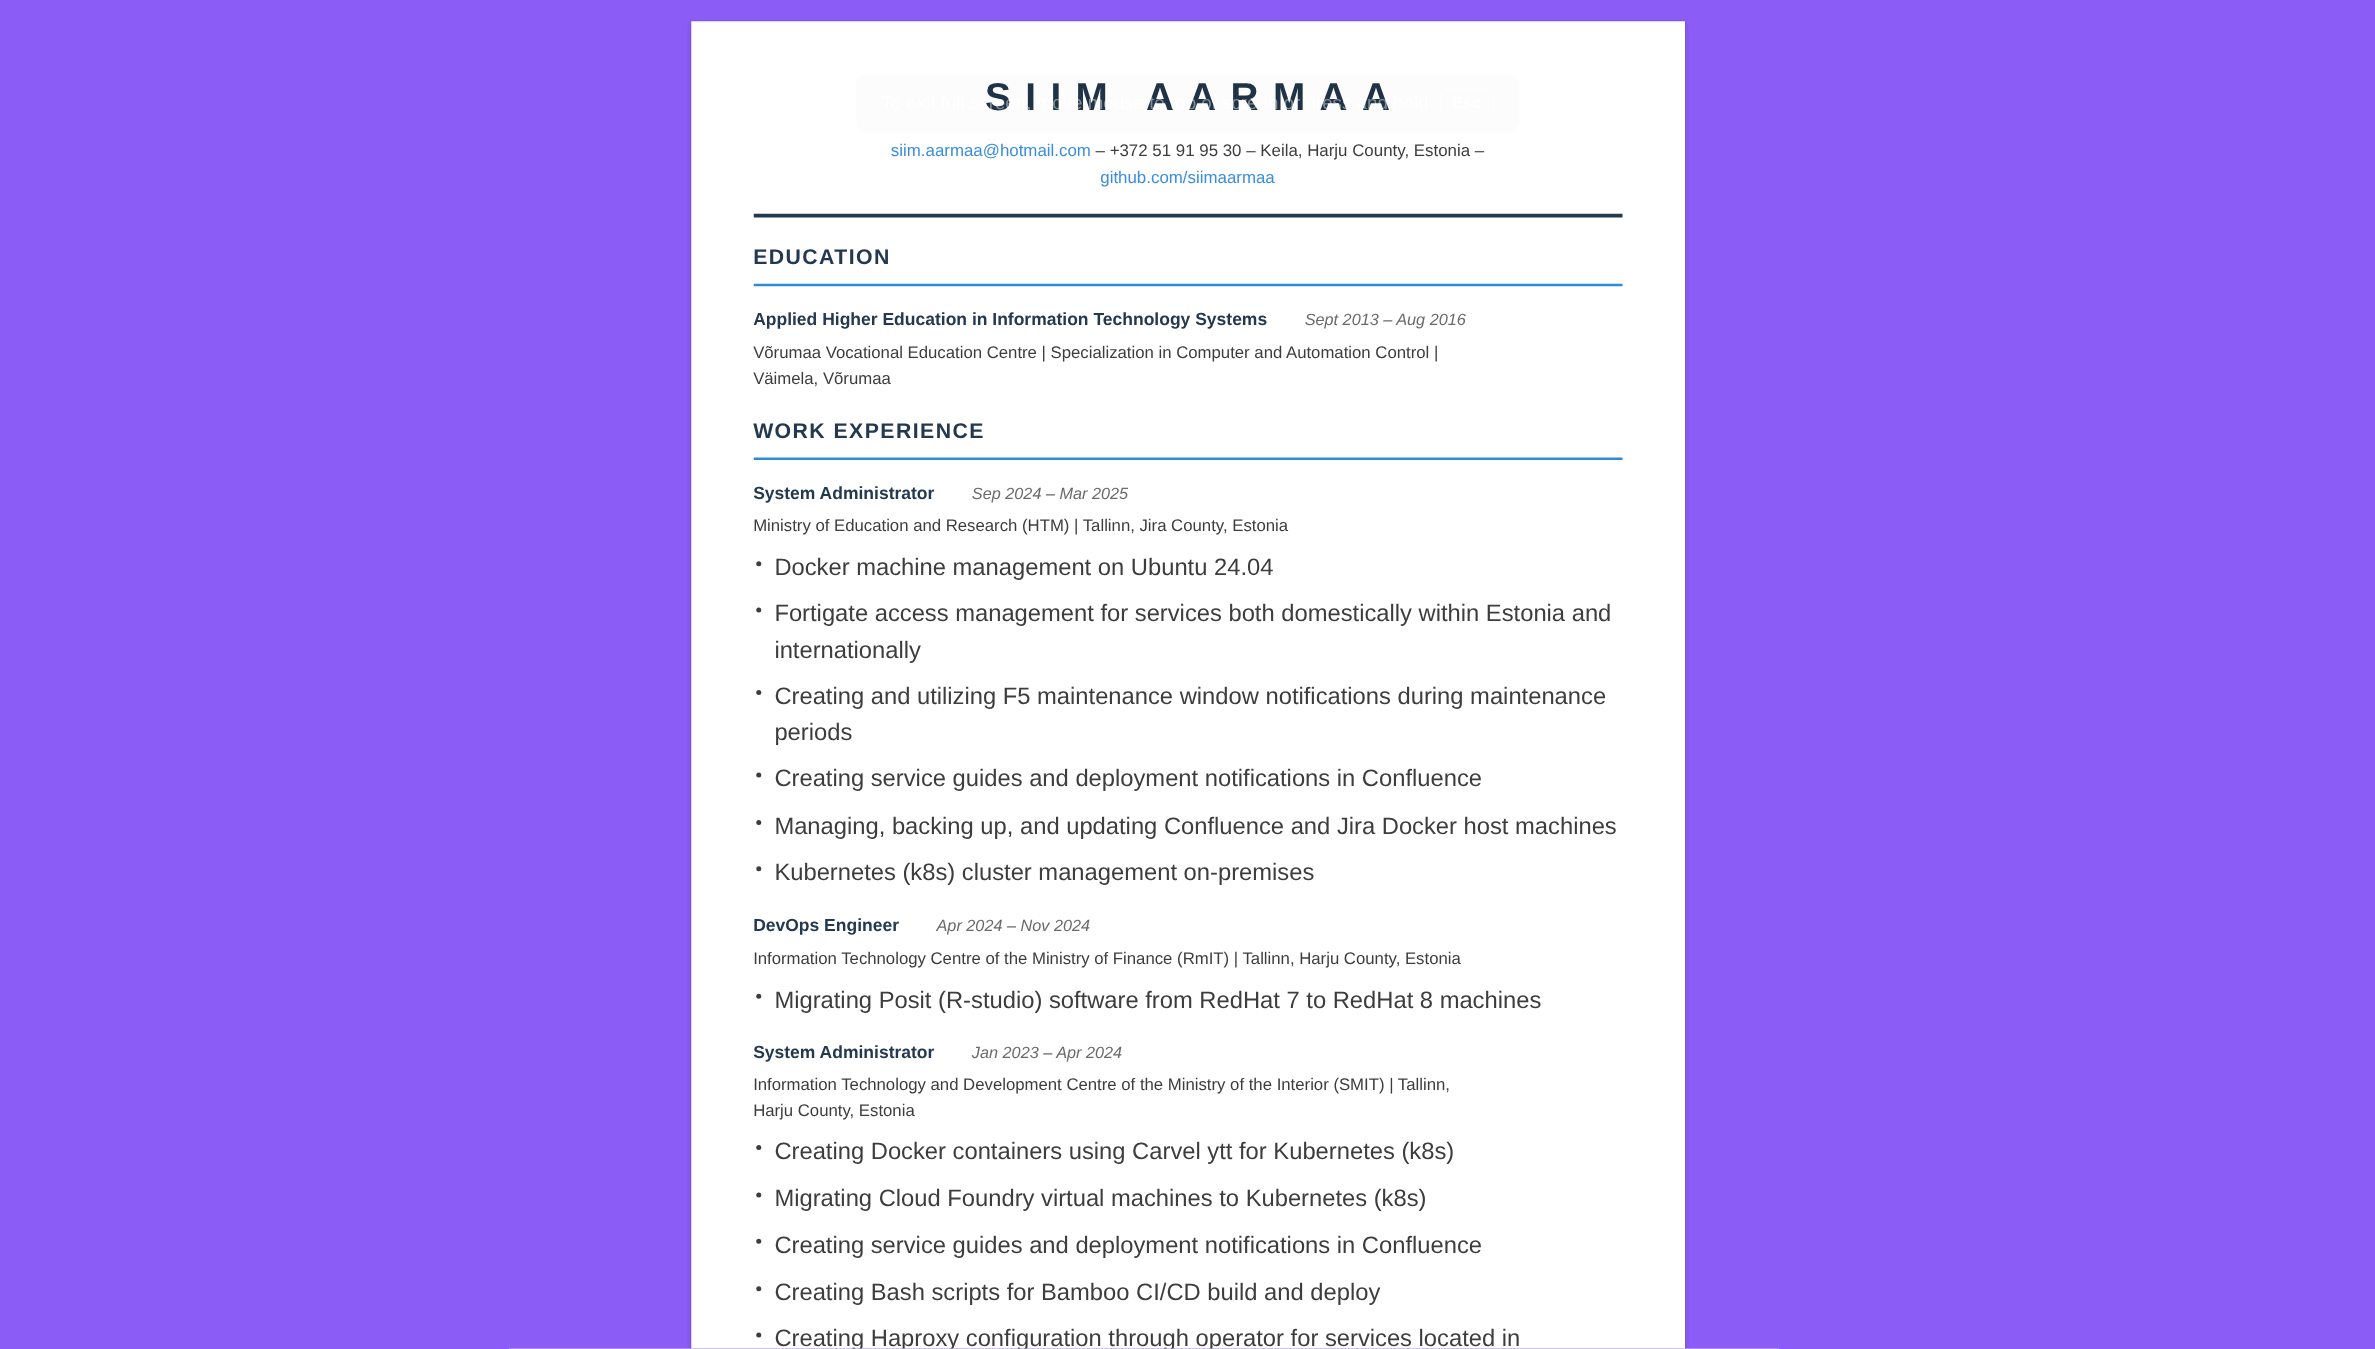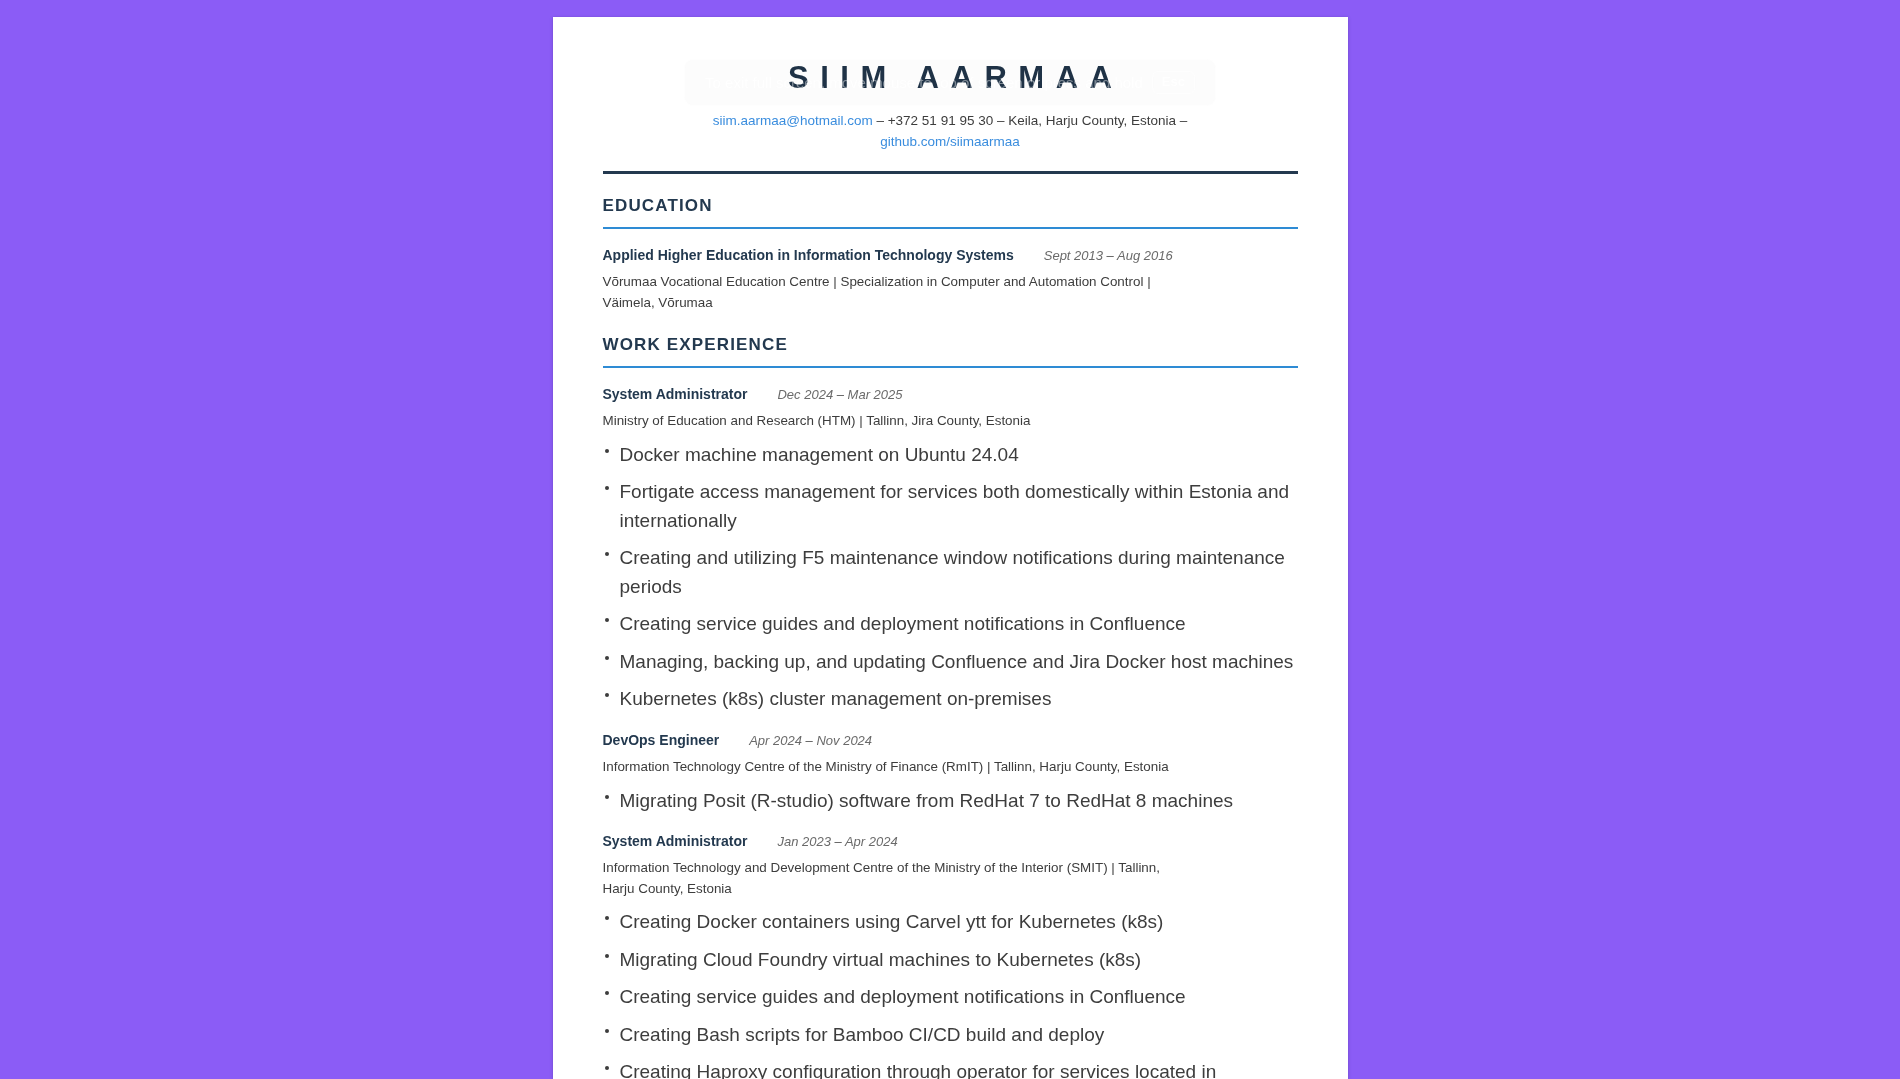--- a/index.html
+++ b/index.html
@@ -206,21 +206,21 @@
       </div>
     </div>
 
     <div class="section">
       <div class="section-title">WORK EXPERIENCE</div>
       <div class="section-rule"></div>
 
       <div class="entry">
         <div class="entry-head">
           <div class="entry-title">System Administrator</div>
-          <div class="entry-dates">Dec 2024 – Mar 2025</div>
+          <div class="entry-dates">Sep 2024 – Mar 2025</div>
         </div>
         <div class="entry-sub">Ministry of Education and Research (HTM) | Tallinn, Jira County, Estonia</div>
         <ul class="bullets">
             <li>Docker machine management on Ubuntu 24.04</li>
             <li>Fortigate access management for services both domestically within Estonia and internationally</li>
             <li>Creating and utilizing F5 maintenance window notifications during maintenance periods</li>
             <li>Creating service guides and deployment notifications in Confluence</li>
             <li>Managing, backing up, and updating Confluence and Jira Docker host machines</li>
             <li>Kubernetes (k8s) cluster management on-premises</li>
           </ul>

